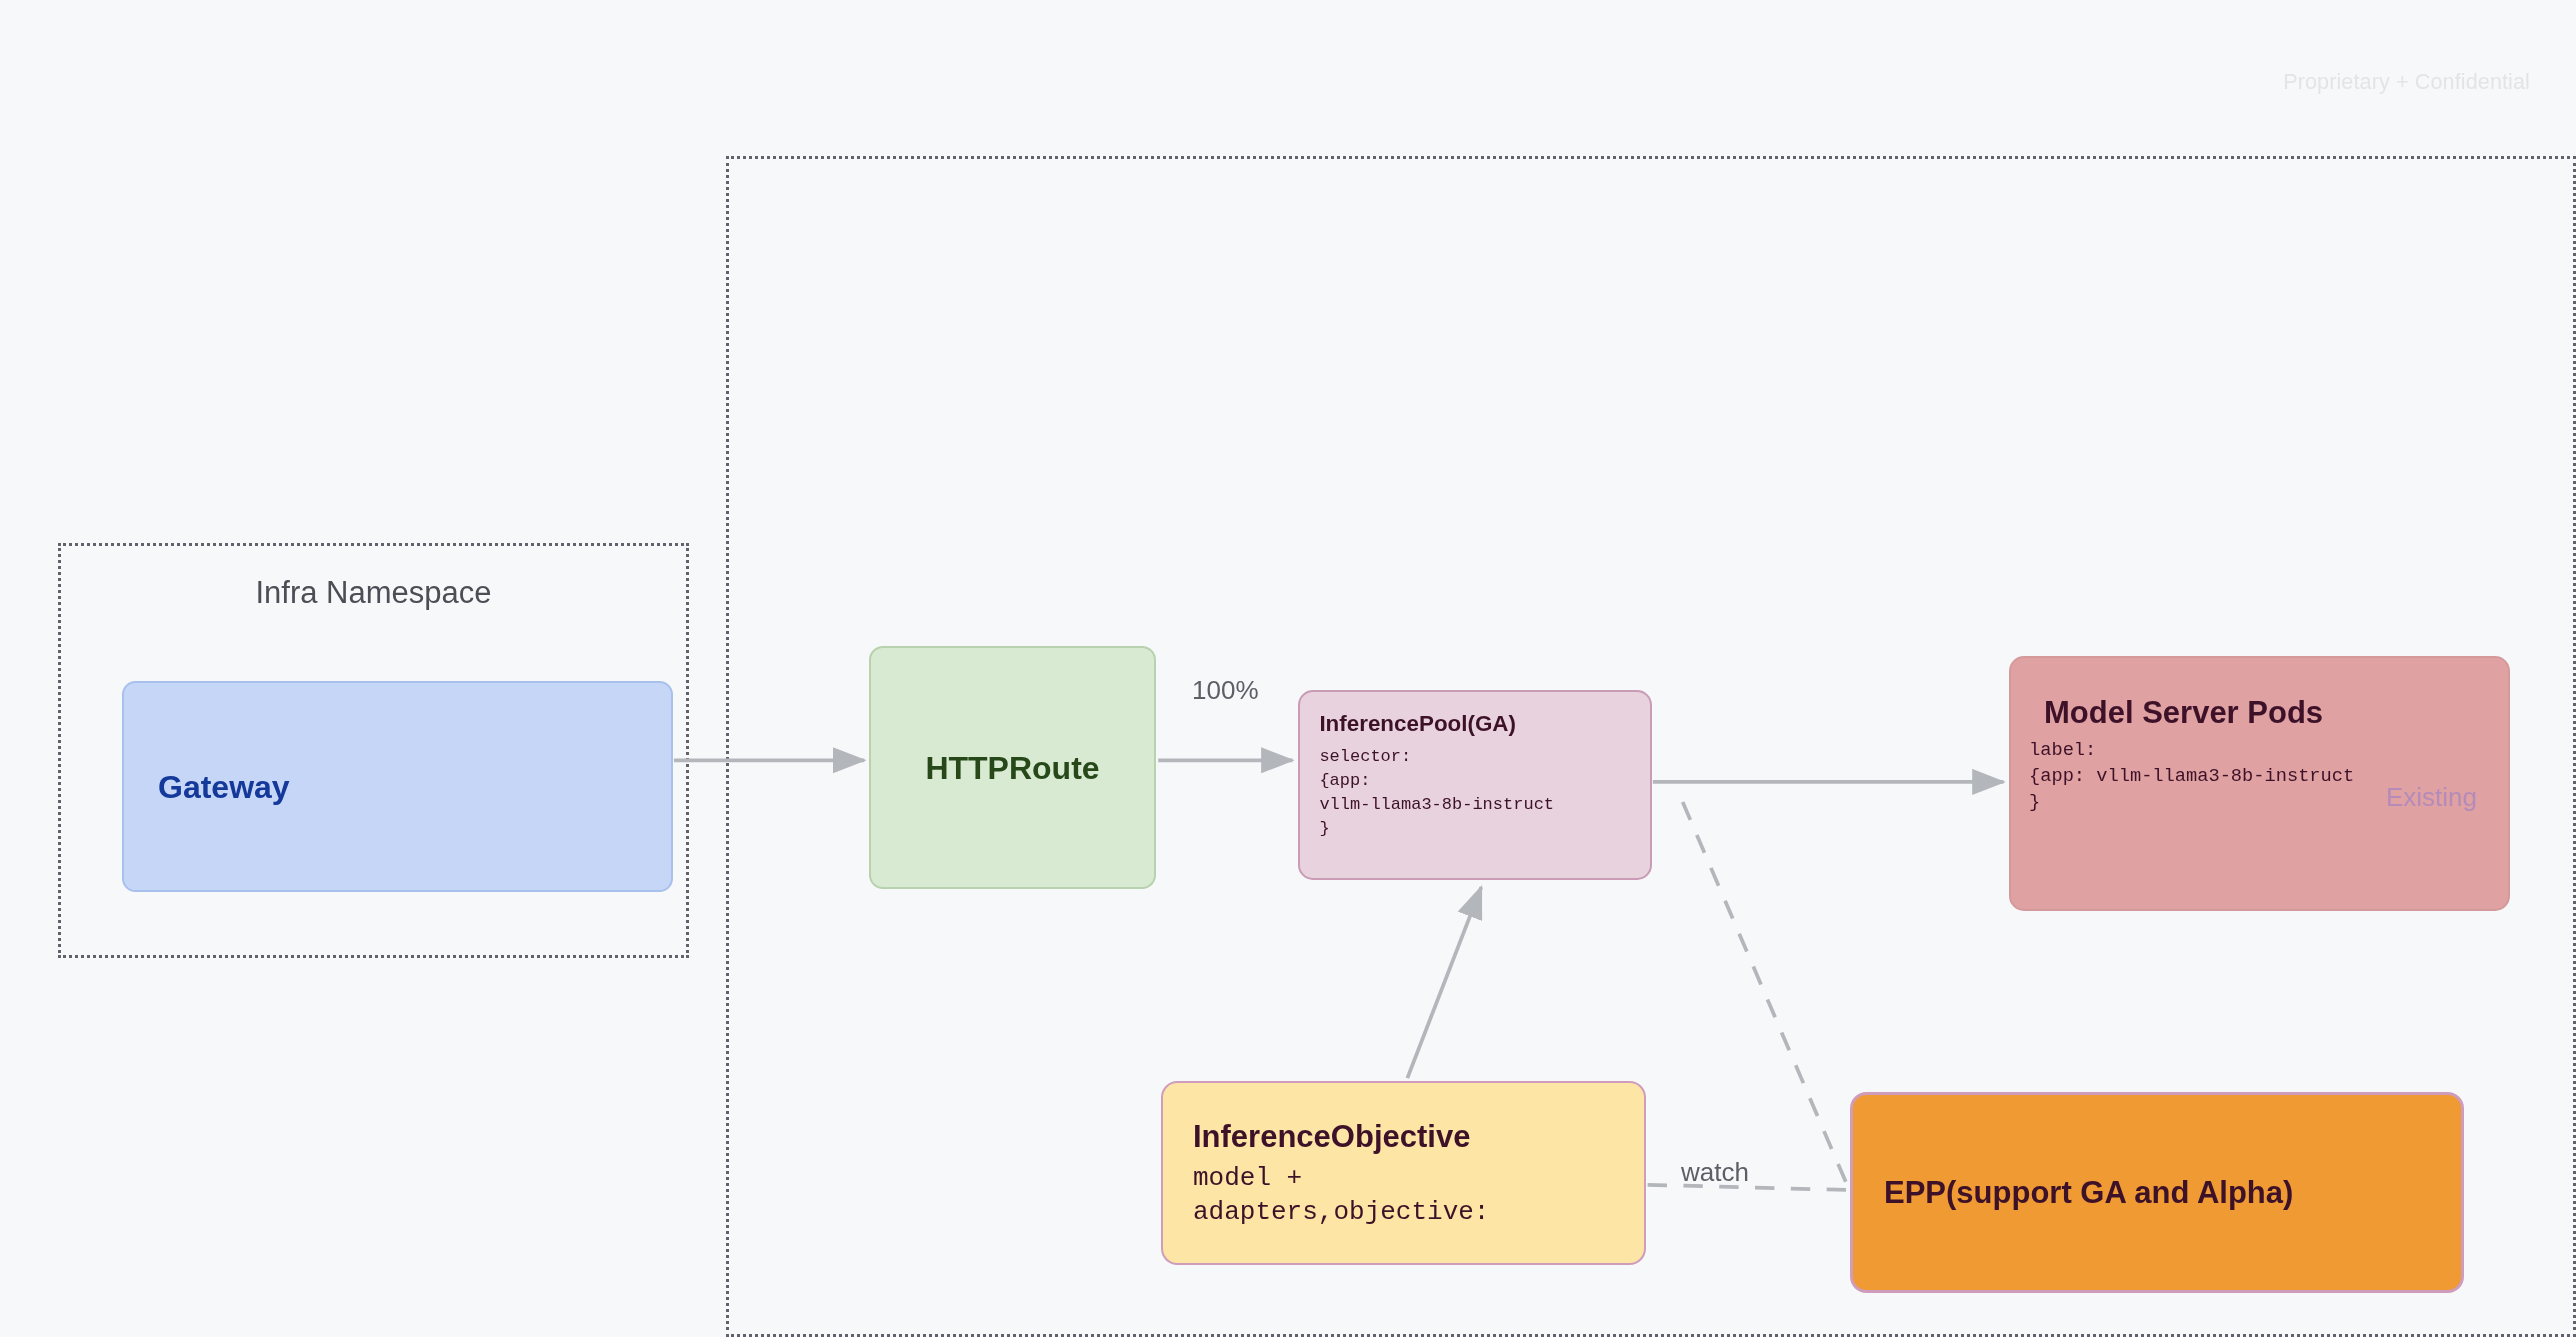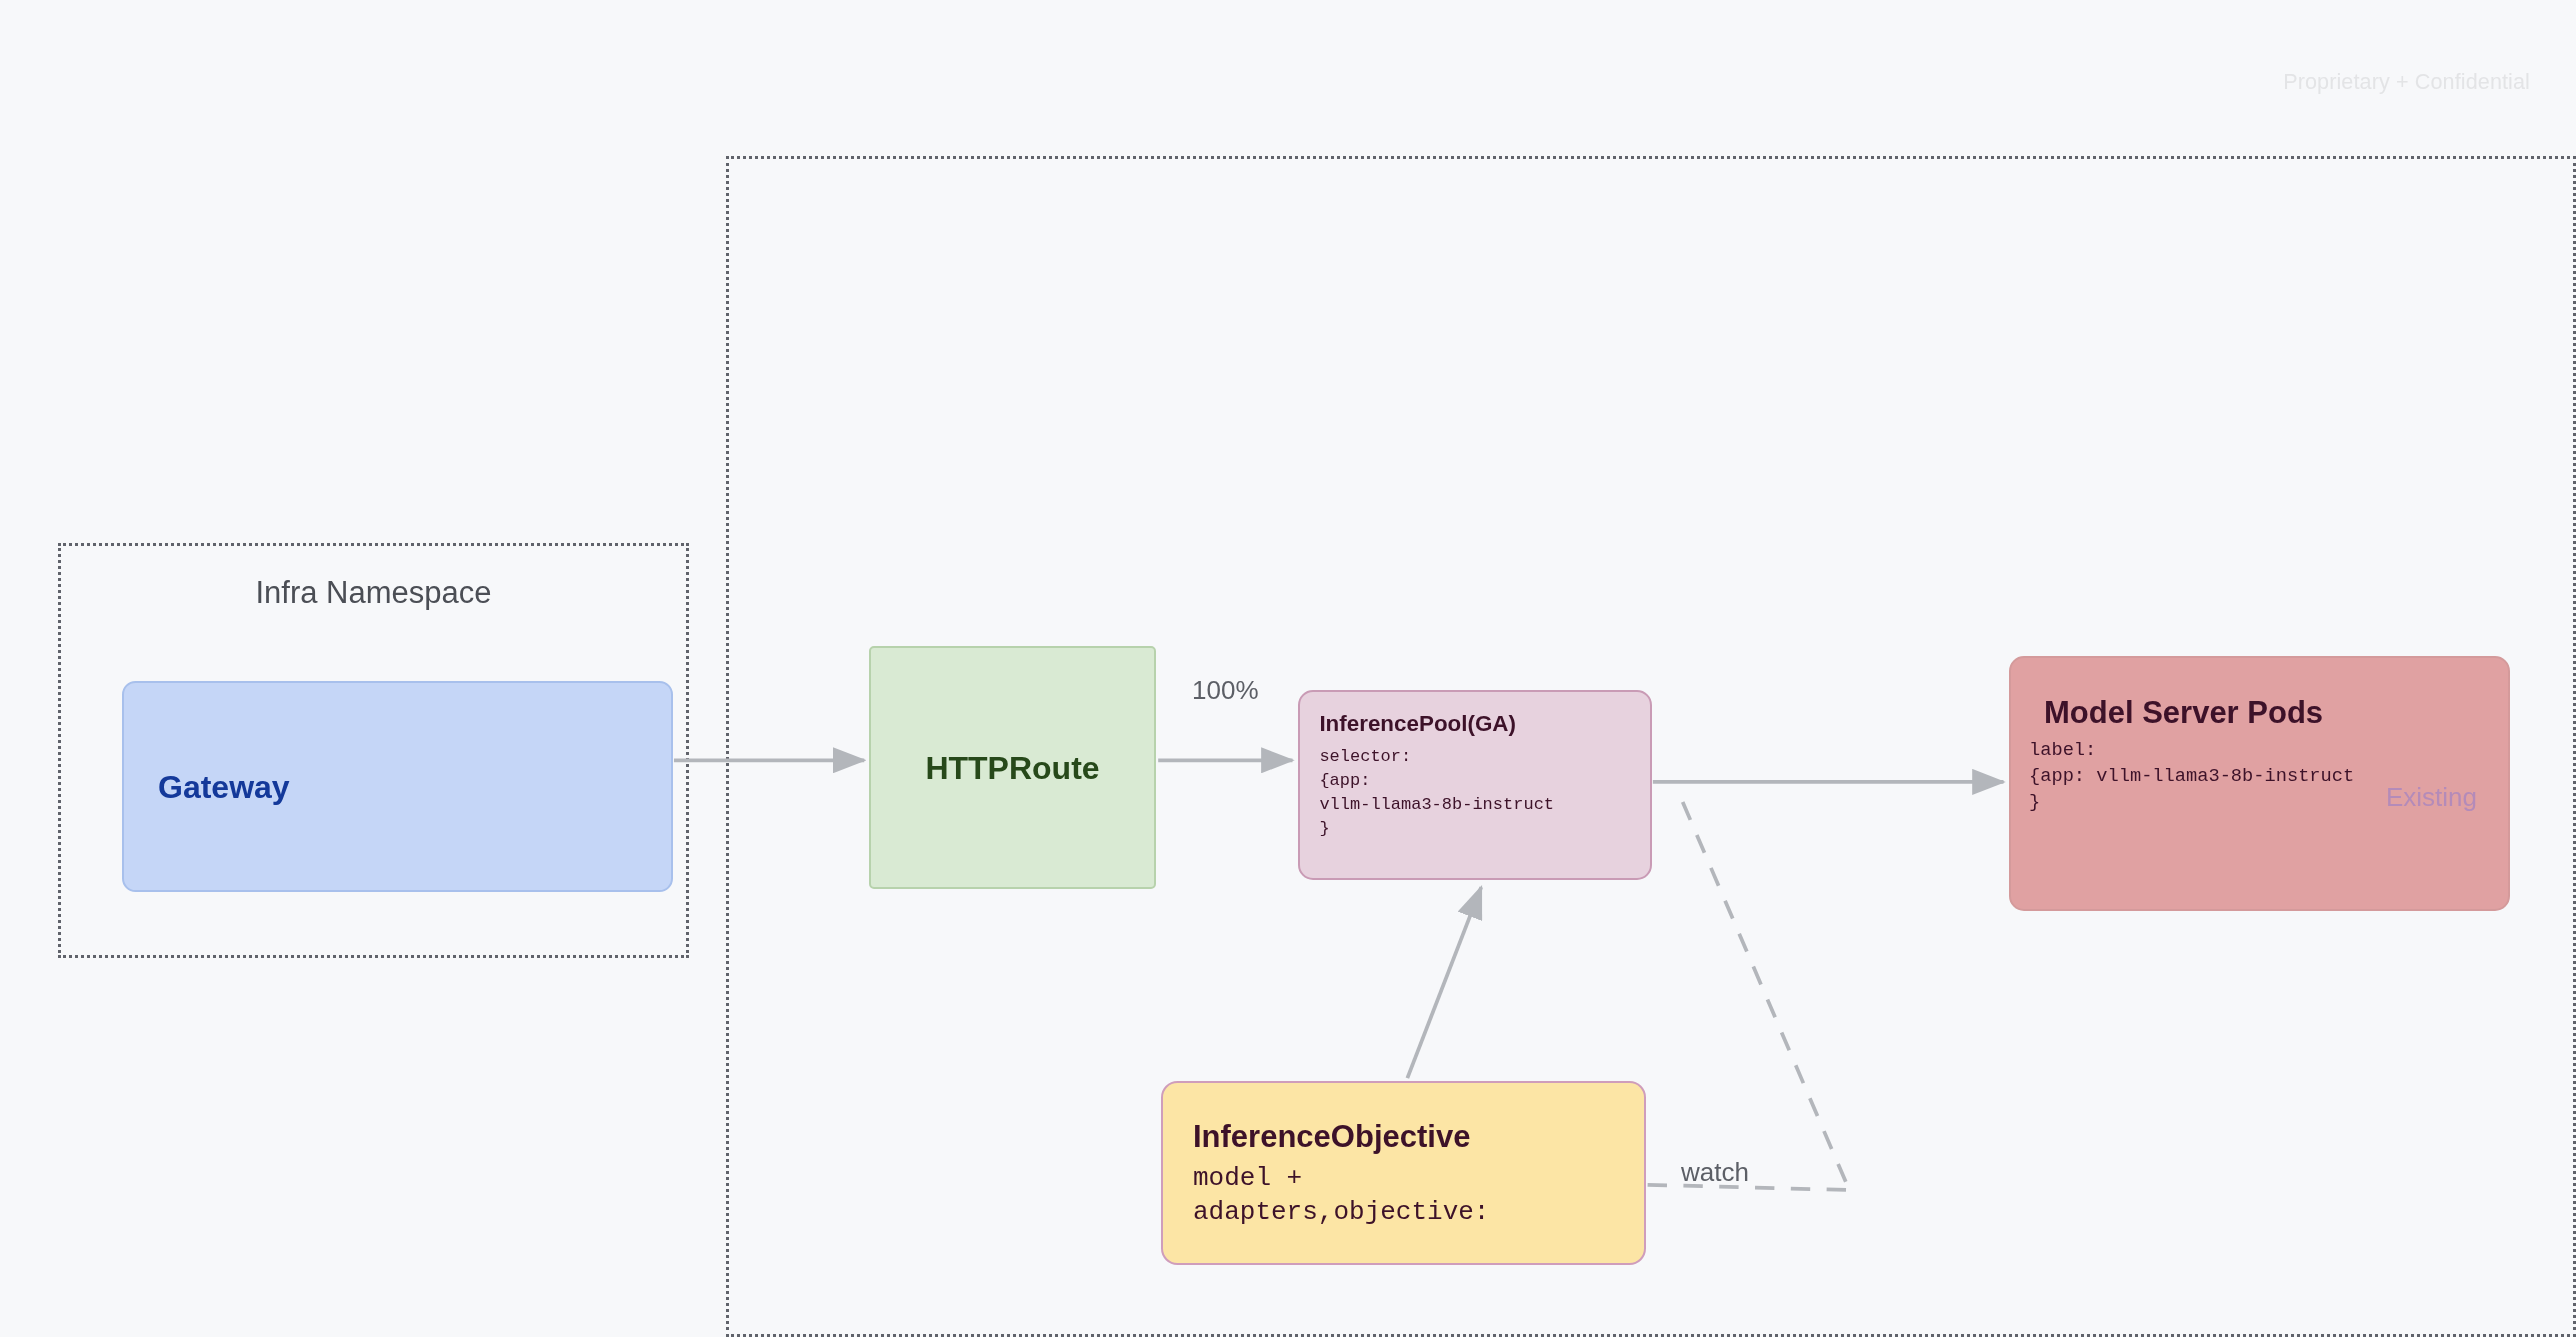--- a/index.html
+++ b/index.html
@@ -102,21 +102,21 @@
   }
 
   
   #httproute {
     left: 869px;
     top: 646px;
     width: 287px;
     height: 243px;
     background: #d9ead3;
     border: 2.2px solid #b7d2ac;
-    border-radius: 5px;
+    border-radius: 14px;
   }
   #httproute-label {
     position: absolute;
     left: 0;
     right: 0;
     top: 50%;
     transform: translateY(-50%);
     text-align: center;
     font-size: 32px;
     font-weight: bold;
@@ -305,18 +305,21 @@
 }</div>
     <div id="msp-existing">Existing</div>
   </div>
 
   <div class="abs node" id="inferenceobjective">
     <div id="io-title" class="node-title">InferenceObjective</div>
     <div id="io-spec" class="node-mono">model +
 adapters,objective:</div>
   </div>
 
+  <div class="abs node" id="epp">
+    <span id="epp-label">EPP(support GA and Alpha)</span>
+  </div>
 
   <div class="abs edge-label" id="label-100">100%</div>
   <div class="abs edge-label" id="label-watch">watch</div>
 
 </div>
 
 
 </body></html>

